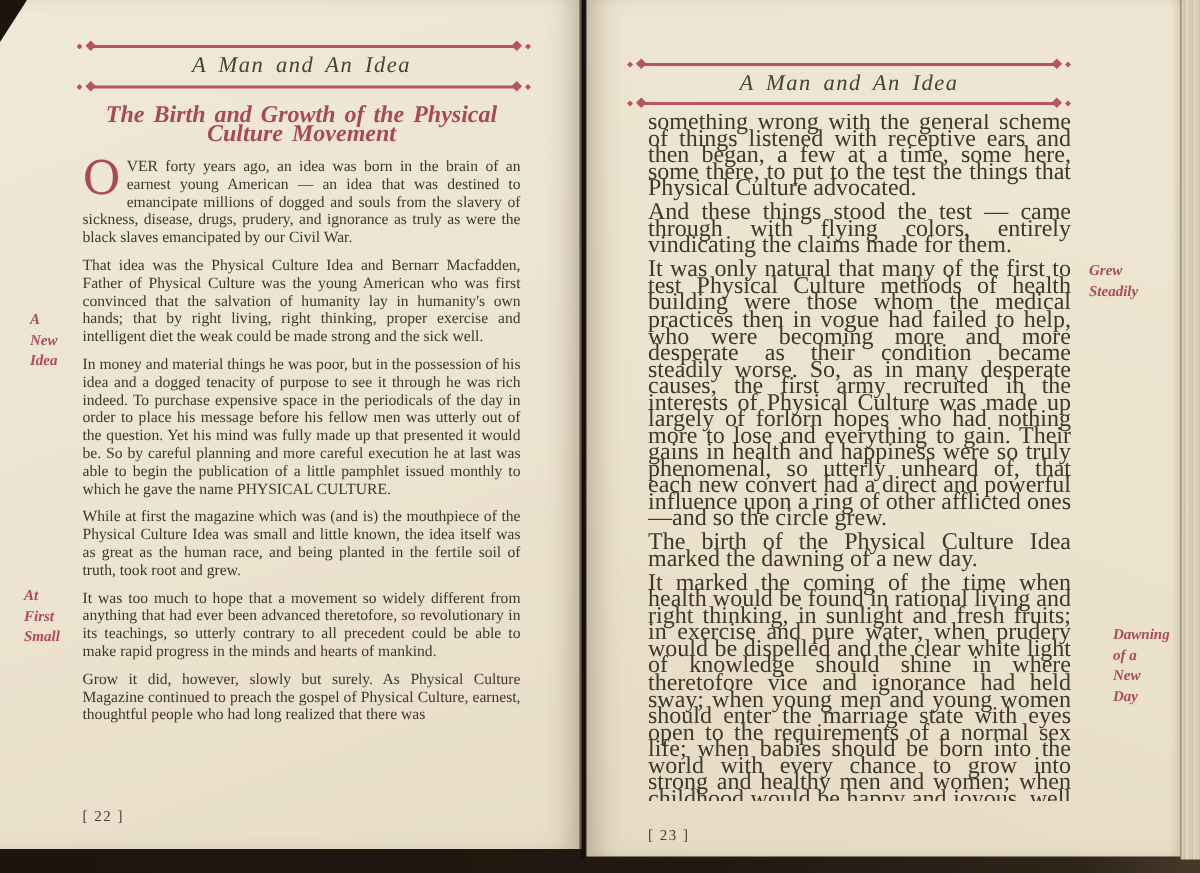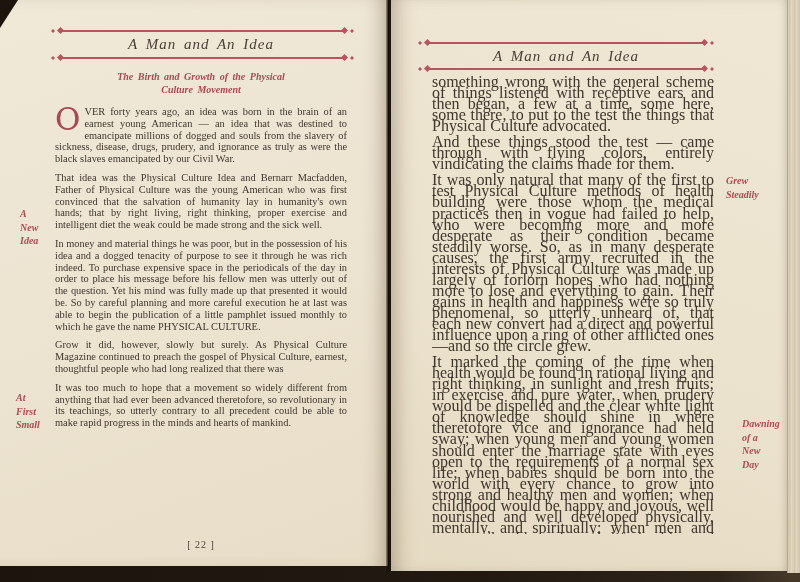--- a/index.html
+++ b/index.html
@@ -59,21 +59,21 @@
   .rule .dot-r { right: -9px; }
 
   .running-head {
     position: absolute; text-align: center;
     font-style: italic; font-size: 15px; letter-spacing: 1px; word-spacing: 3px;
     color: #4a4036;
   }
 
   .section-title {
     position: absolute; text-align: center; white-space: pre-line;
-    font-style: italic; font-weight: bold; font-size: 10px; line-height: 13px;
+    font-style: italic; font-weight: bold; font-size: 16px; line-height: 13px;
     word-spacing: 2px; color: #a94a52;
   }
 
   
   .body-text {
     position: absolute; text-align: justify;
     color: #3f362c; overflow: hidden;
   }
   .body-left  { left: 55px; top: 106px; width: 292px; height: 426px; font-size: 10.4px; line-height: 11.8px; }
   .body-right { left: 41px;  top: 76px;  width: 282px; height: 458px; font-size: 16px; line-height: 11.05px; }
@@ -90,21 +90,21 @@
 
   
   .margin-note {
     position: absolute; white-space: pre-line;
     font-style: italic; font-weight: bold;
     font-size: 10px; line-height: 13.5px;
     color: #b04a52;
   }
 
   .page-number {
-    position: absolute; text-align: center;
+    position: absolute; text-align: left;
     font-size: 10px; color: #4a4036; letter-spacing: 1px;
   }
 </style>
 </head>
 <body>
 
 <div>
 
   <div class="page page-left">
 
@@ -118,22 +118,23 @@
       <span class="dot dot-r"></span>
     </div>
 
     <div class="section-title" style="left:55px; top:70px; width:292px;">The Birth and Growth of the Physical
 Culture Movement</div>
 
     <div class="body-text body-left">
       <p><span class="dropcap">O</span><span>VER forty years ago, an idea was born in the brain of an earnest young American — an idea that was destined to emancipate millions of dogged and souls from the slavery of sickness, disease, drugs, prudery, and ignorance as truly as were the black slaves emancipated by our Civil War.</span></p>
       <p>That idea was the Physical Culture Idea and Bernarr Macfadden, Father of Physical Culture was the young American who was first convinced that the salvation of humanity lay in humanity's own hands; that by right living, right thinking, proper exercise and intelligent diet the weak could be made strong and the sick well.</p>
       <p>In money and material things he was poor, but in the possession of his idea and a dogged tenacity of purpose to see it through he was rich indeed. To purchase expensive space in the periodicals of the day in order to place his message before his fellow men was utterly out of the question. Yet his mind was fully made up that presented it would be. So by careful planning and more careful execution he at last was able to begin the publication of a little pamphlet issued monthly to which he gave the name PHYSICAL CULTURE.</p>
+      <p>While at first the magazine which was (and is) the mouthpiece of the Physical Culture Idea was small and little known, the idea itself was as great as the human race, and being planted in the fertile soil of truth, took root and grew.</p>
+      <p>It was too much to hope that a movement so widely different from anything that had ever been advanced theretofore, so revolutionary in its teachings, so utterly contrary to all precedent could be able to make rapid progress in the minds and hearts of mankind.</p>
       <p>Grow it did, however, slowly but surely. As Physical Culture Magazine continued to preach the gospel of Physical Culture, earnest, thoughtful people who had long realized that there was</p>
-      <p>It was too much to hope that a movement so widely different from anything that had ever been advanced theretofore, so revolutionary in its teachings, so utterly contrary to all precedent could be able to make rapid progress in the minds and hearts of mankind.</p>
     </div>
 
     <div class="margin-note" style="left:20px; top:207px;">A
 New
 Idea</div>
     <div class="margin-note" style="left:16px; top:391px;font-style:italic;">At
 First
 Small</div>
 
     <div class="page-number" style="left:55px; top:539px; width:292px;">[ 22 ]</div>
@@ -148,29 +149,31 @@
     <div class="running-head" style="left:36px; top:48px; width:278px;">A Man and An Idea</div>
     <div class="rule" style="left:36px; top:68px; width:278px;">
       <span class="dot dot-l"></span>
       <span class="dot dot-r"></span>
     </div>
 
     <div class="body-text body-right">
       <p>something wrong with the general scheme of things listened with receptive ears and then began, a few at a time, some here, some there, to put to the test the things that Physical Culture advocated.</p>
       <p>And these things stood the test — came through with flying colors, entirely vindicating the claims made for them.</p>
       <p>It was only natural that many of the first to test Physical Culture methods of health building were those whom the medical practices then in vogue had failed to help, who were becoming more and more desperate as their condition became steadily worse. So, as in many desperate causes, the first army recruited in the interests of Physical Culture was made up largely of forlorn hopes who had nothing more to lose and everything to gain. Their gains in health and happiness were so truly phenomenal, so utterly unheard of, that each new convert had a direct and powerful influence upon a ring of other afflicted ones—and so the circle grew.</p>
+      <p>The birth of the Physical Culture Idea marked the dawning of a new day.</p>
       <p>It marked the coming of the time when health would be found in rational living and right thinking, in sunlight and fresh fruits; in exercise and pure water, when prudery would be dispelled and the clear white light of knowledge should shine in where theretofore vice and ignorance had held sway; when young men and young women should enter the marriage state with eyes open to the requirements of a normal sex life; when babies should be born into the world with every chance to grow into strong and healthy men and women; when childhood would be happy and joyous, well nourished and well developed physically, mentally, and spiritually; when men and women should go through life healthy and happy, increasing in physical and mental efficiency from year to year, with a happy contented old age and a final passing without fear or pain at the end of a long and useful life.</p>
     </div>
 
     <div class="margin-note" style="left:335px; top:174px;">Grew
 Steadily</div>
     <div class="margin-note" style="left:351px; top:417px;">Dawning
 of a
 New
 Day</div>
 
+    <div class="page-number" style="left:41px; top:552px; width:282px;">[ 23 ]</div>
   </div>
 
   <div class="gutter"></div>
   <div class="page-edge-stack"></div>
   <div class="corner-shadow"></div>
 
 </div>
 
 </body></html>

